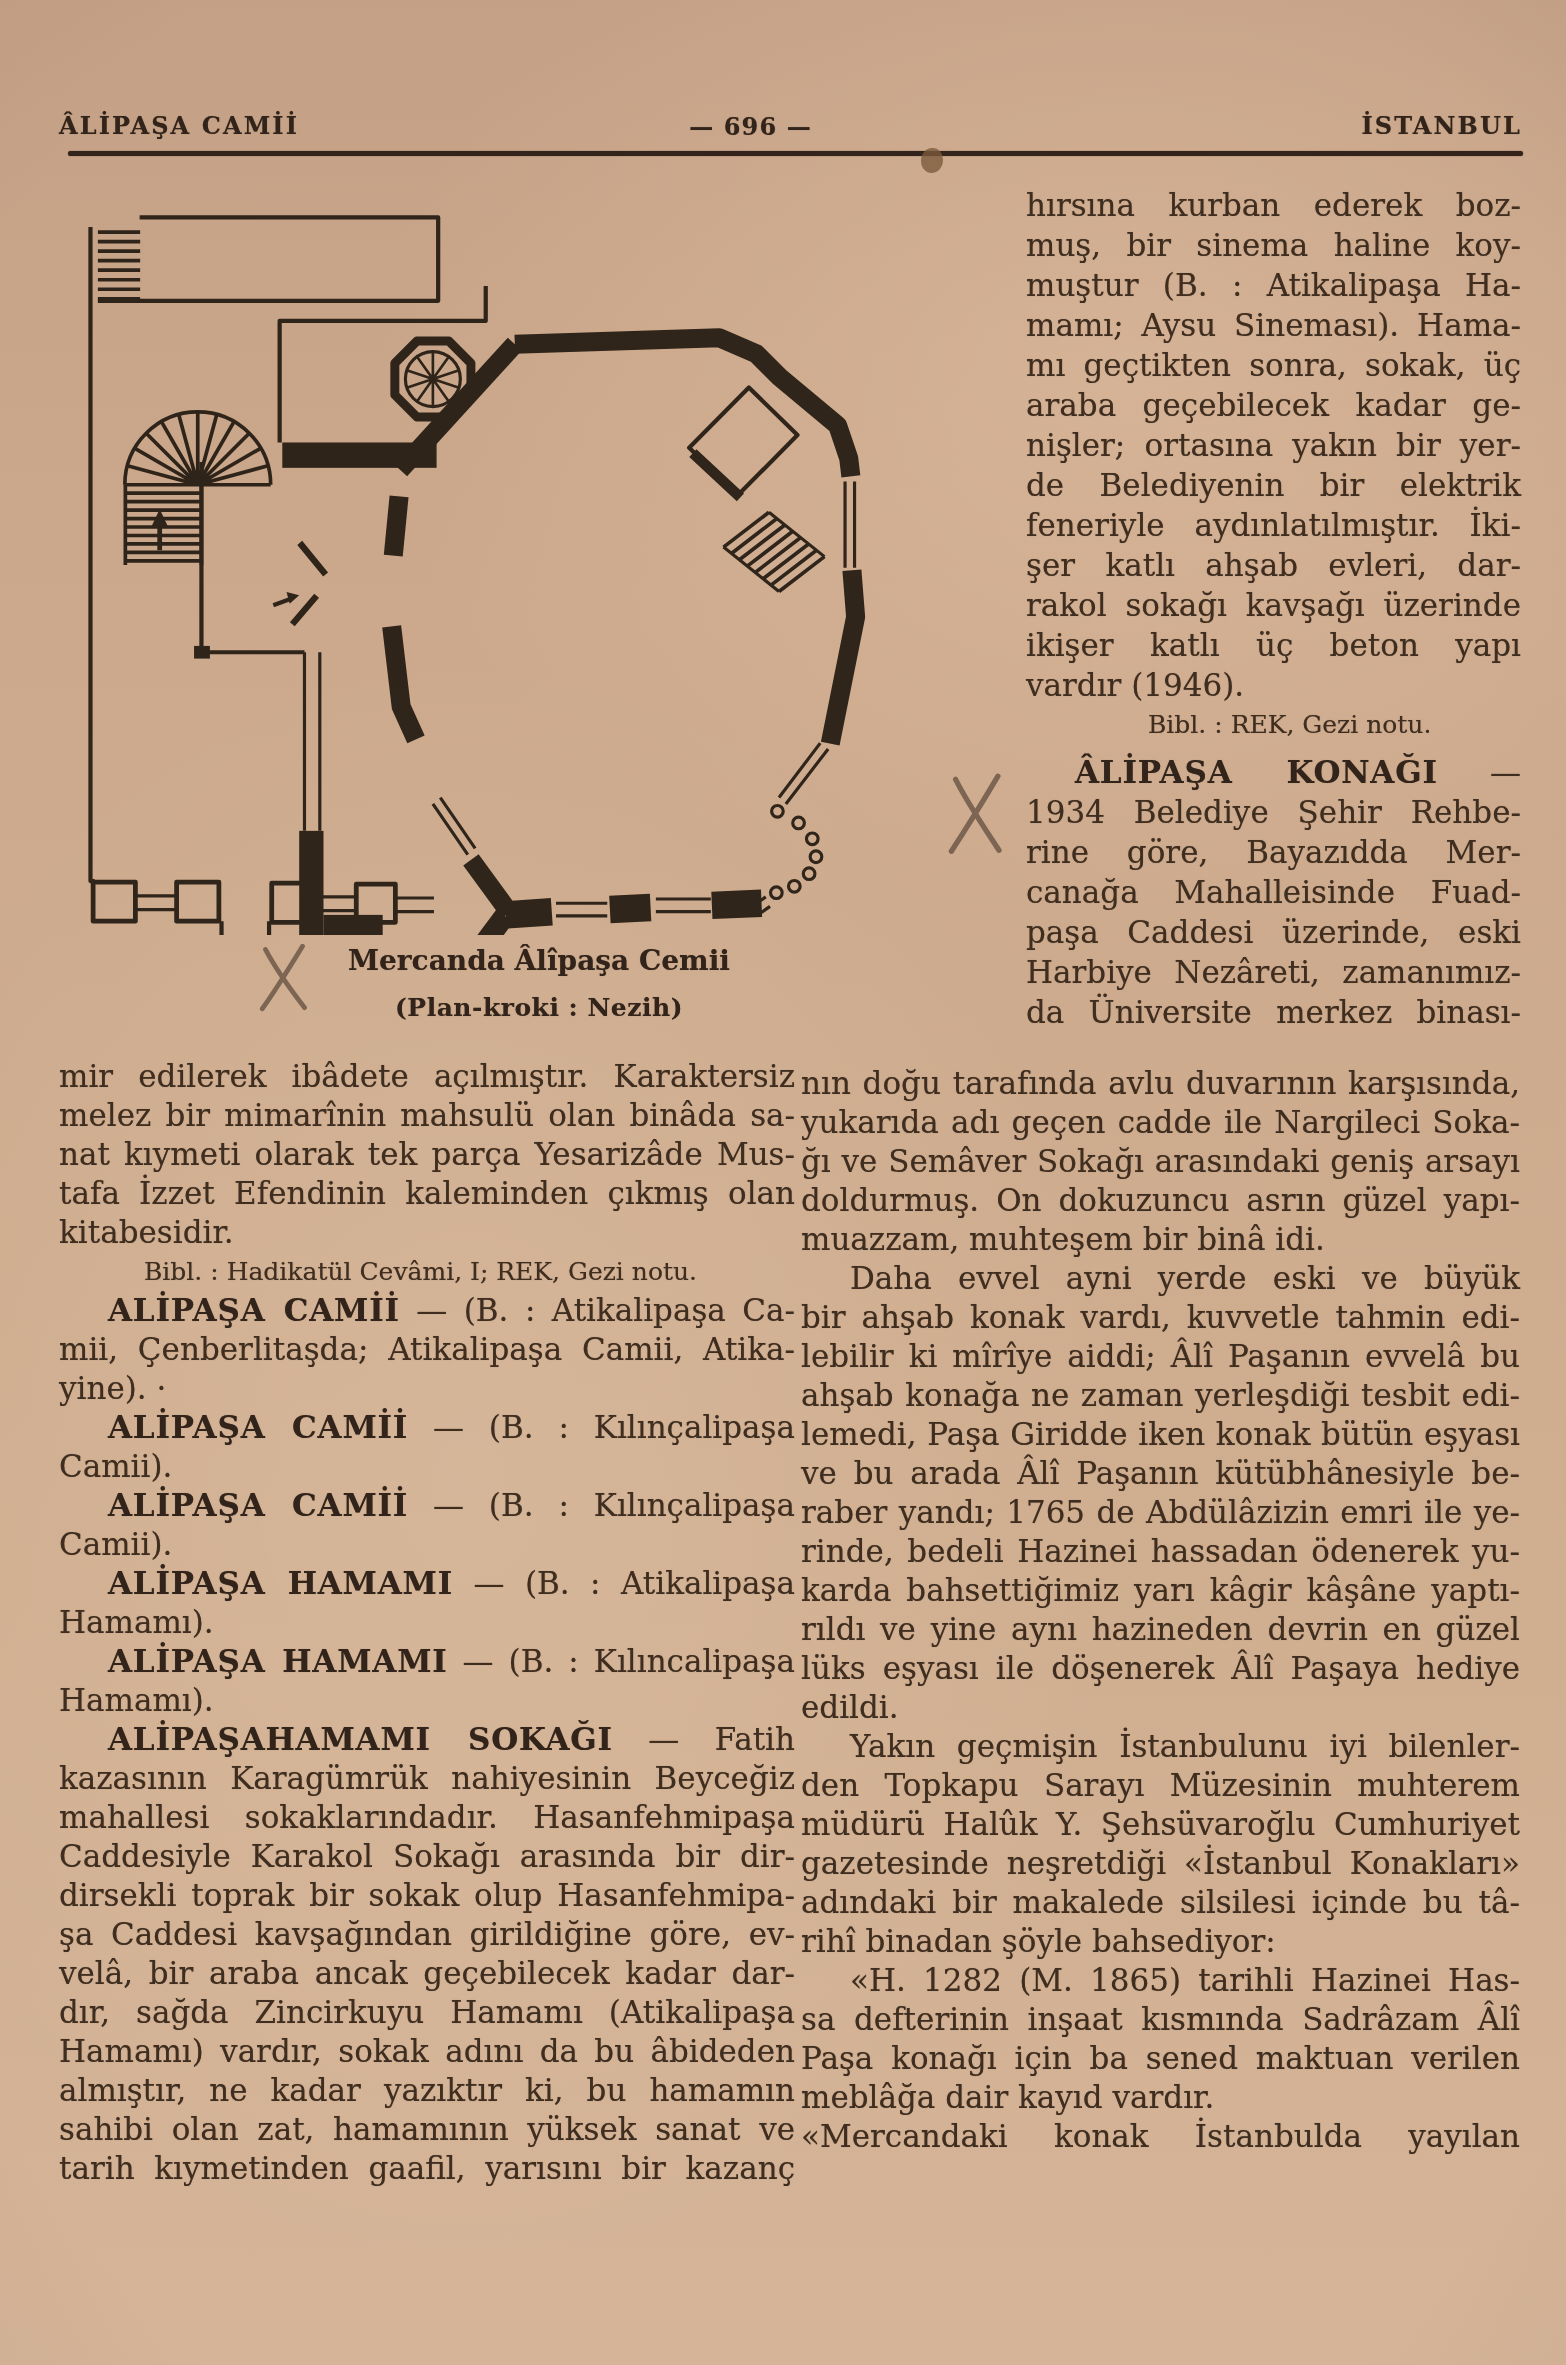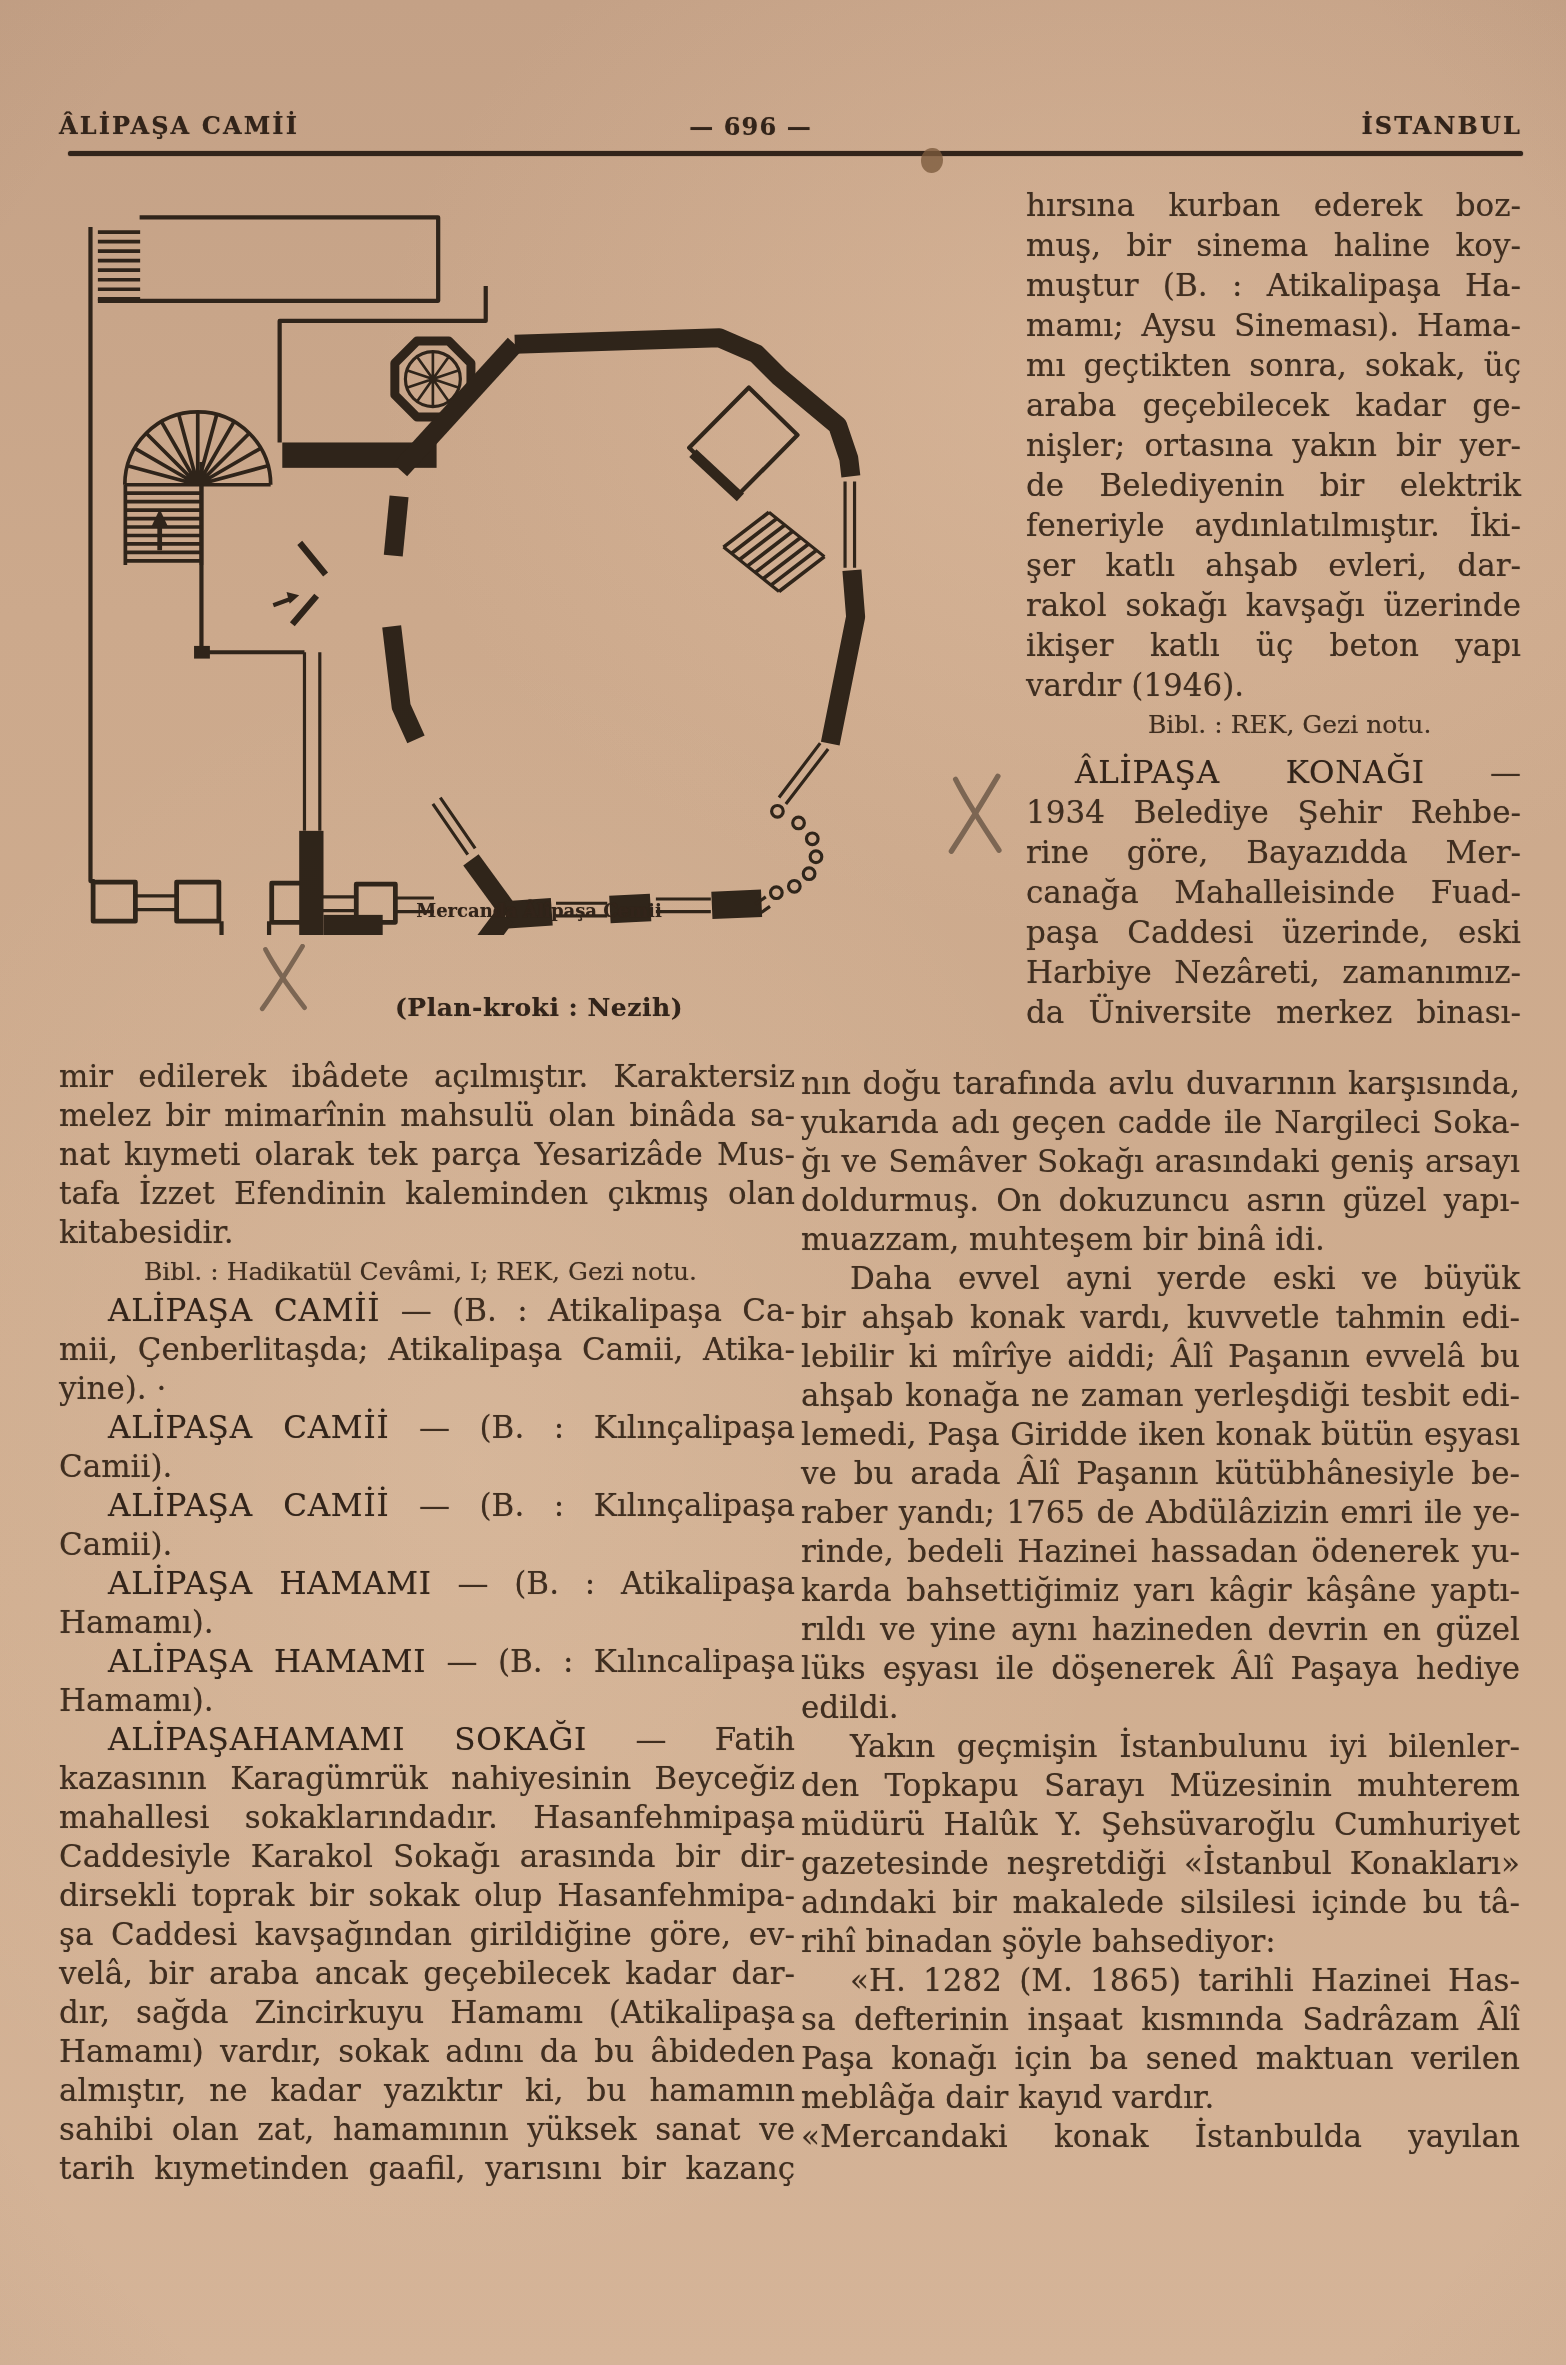--- a/index.html
+++ b/index.html
@@ -34,37 +34,37 @@
     left:68px;top:151px;width:1455px;height:4.8px;background:var(--ink-dark);
     border-radius:2.6px;box-shadow:0 0 1.1px rgba(40,28,16,.8);
   }
   .ink-blot{
     left:921px;top:148px;width:22px;height:25px;border-radius:50% 46% 52% 48%;
     background:#7b5a3c;opacity:.78;
   }
   
   .caption{left:222px;width:634px;text-align:center;font-weight:bold;color:var(--ink-dark);
     text-shadow:0 0 0.7px rgba(58,40,26,.5);white-space:nowrap;}
-  .caption-title{top:900px;font-size:18px;}
+  .caption-title{top:944px;font-size:28px;}
   .caption-credit{top:993px;font-size:25px;letter-spacing:0.5px;}
   
   .col{text-shadow:0 0 0.7px rgba(62,44,28,.5);}
   .col-left{left:59px;top:1057px;width:736px;font-size:31px;line-height:39px;}
   .col-right-narrow{left:1026px;top:185px;width:495px;font-size:31px;line-height:40px;}
   .col-right-wide{left:801px;top:1064px;width:719px;font-size:31px;line-height:39px;}
   .tline{
     text-align:justify;text-align-last:justify;
     white-space:normal;overflow:visible;
   }
   .tline.nj{text-align-last:left;}
   .tline.ind{padding-left:49px;}
   .tline.sm{font-size:25px;padding-left:85px;}
   .col-right-narrow .tline.sm{padding-left:122px;}
   .tline.gap{margin-top:7.4px;}
-  .bold{font-weight:normal;letter-spacing:0.8px;color:var(--ink-dark);}
+  .bold{font-weight:bold;letter-spacing:0.8px;color:var(--ink-dark);}
   
   .xmark{opacity:.85;}
   svg.plan{position:absolute;left:63px;top:174px;width:930px;height:761px;}
 </style>
 </head>
 <body>
 
 <div class="abs hdr hdr-left">ÂLİPAŞA CAMİİ</div>
 <div class="abs hdr hdr-center">— 696 —</div>
 <div class="abs hdr hdr-right">İSTANBUL</div>

